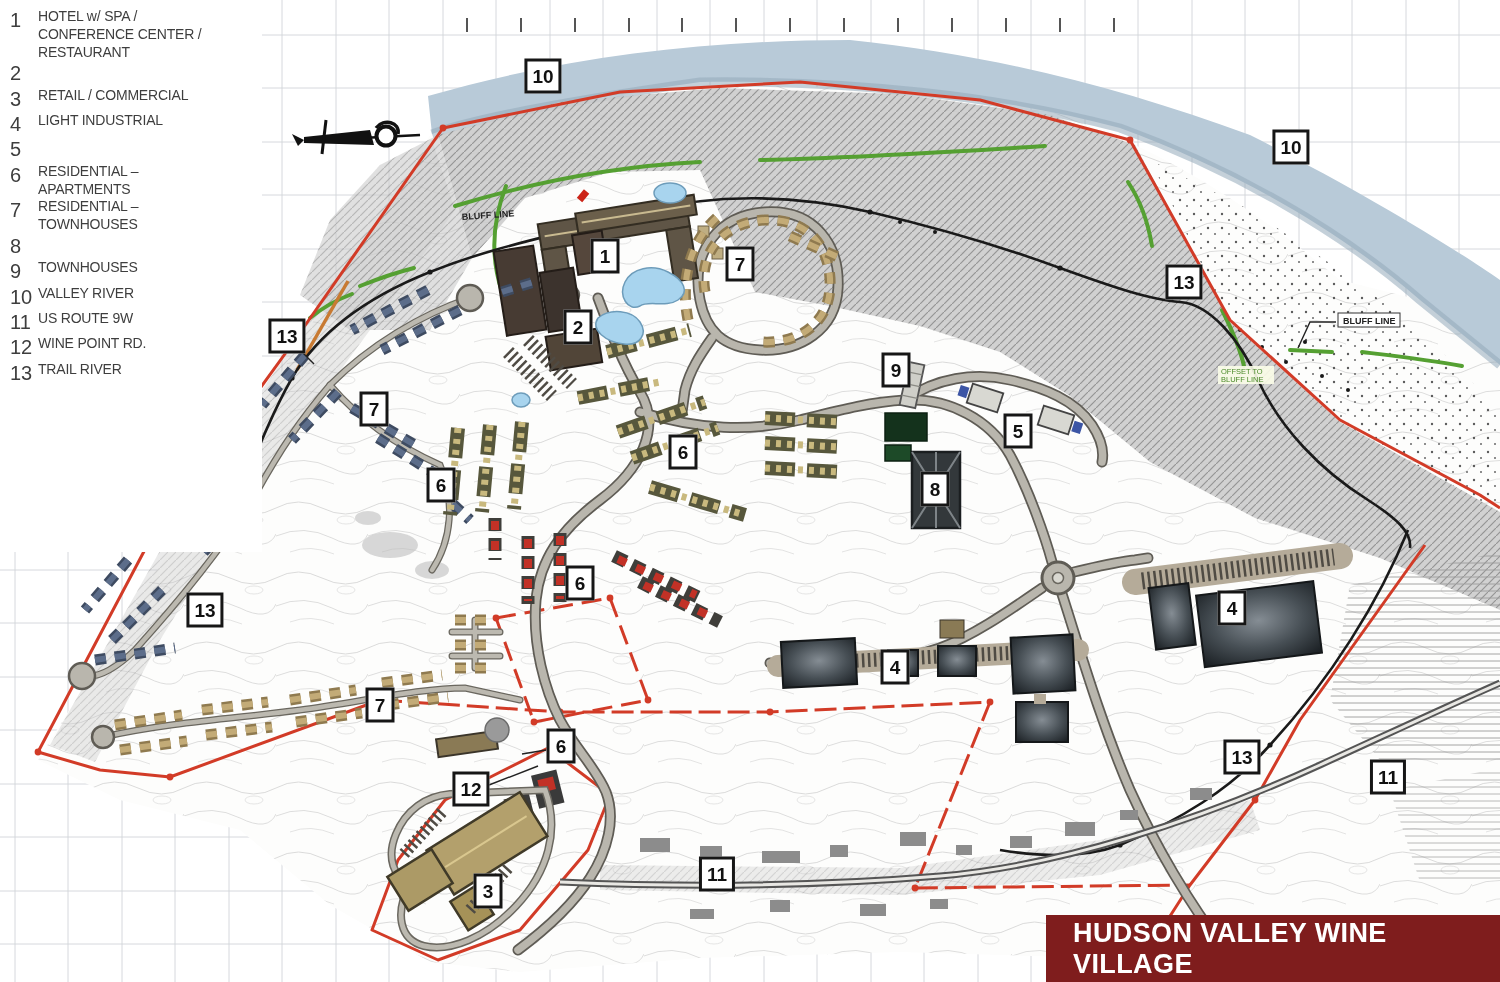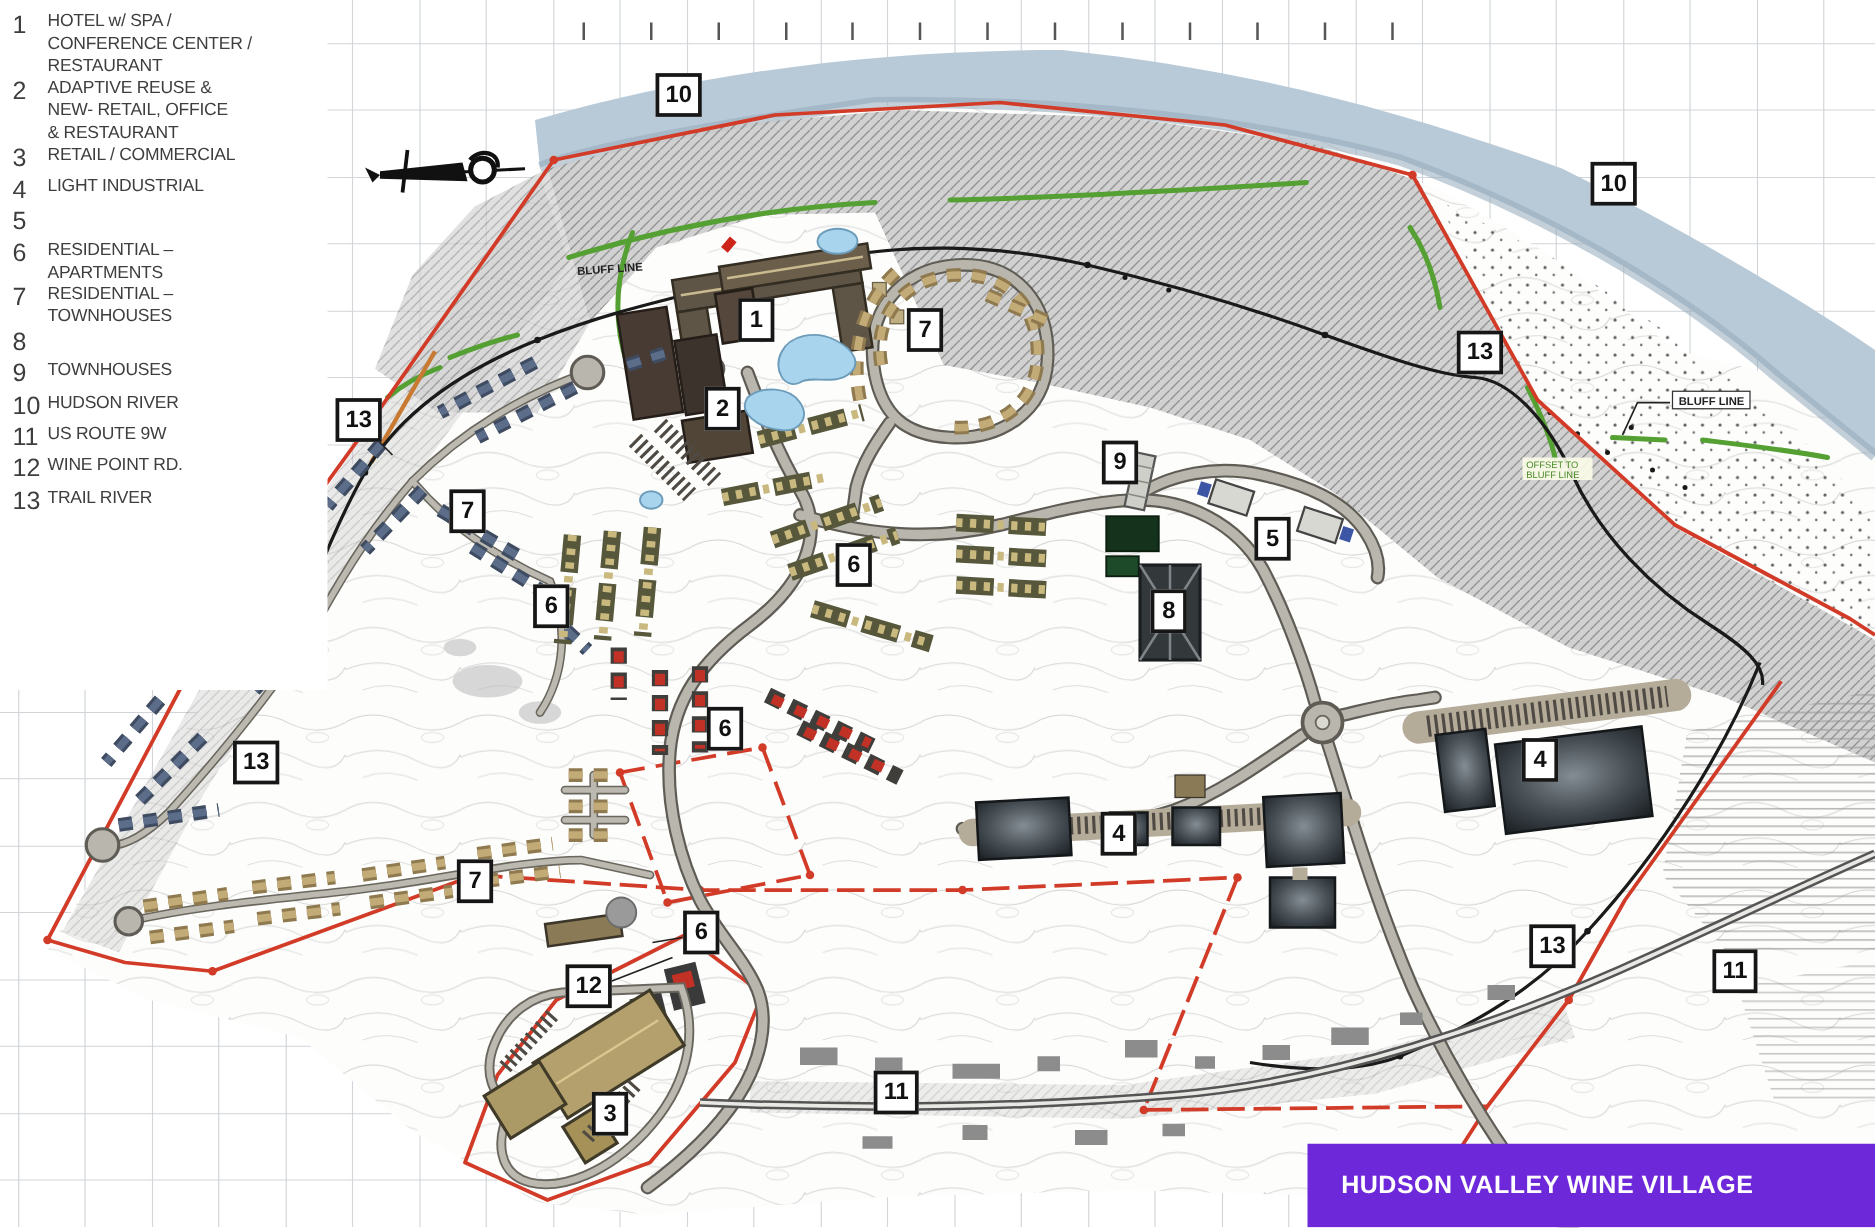--- a/index.html
+++ b/index.html
@@ -9,22 +9,22 @@
   
   .legend{position:absolute;left:10px;top:8px;width:268px;z-index:40;}
   .lg-row{display:flex;align-items:flex-start;}
   .lg-num{flex:none;width:28px;font-size:20px;line-height:1.27;color:#3e3e3e;}
   .lg-txt{font-size:14px;line-height:1.27;color:#3e3e3e;letter-spacing:-0.2px;}
   
   .mk{position:absolute;transform:translate(-50%,-50%);background:#fff;border:3px solid #161616;
       color:#111;font-weight:bold;font-size:19px;line-height:1;padding:5px 5px;min-width:13px;
       text-align:center;z-index:30;}
   
-  .titlebar{position:absolute;left:1046px;top:915px;right:0;bottom:0;background:#6d28d9;
-      color:#fff;display:flex;align-items:center;padding-left:27px;font-size:20px;font-weight:bold;
+  .titlebar{position:absolute;left:1046px;top:915px;right:0;bottom:0;background:#7f1d1d;
+      color:#fff;display:flex;align-items:center;padding-left:27px;font-size:27px;font-weight:bold;
       letter-spacing:0.4px;z-index:50;}
 </style>
 </head>
 <body>
 
 <div class="stage">
 
 <svg class="map-svg" width="1500" height="982" viewBox="0 0 1500 982">
   <defs>
     <pattern id="contours" width="92" height="70" patternUnits="userSpaceOnUse">
@@ -481,21 +481,20 @@
 
   <div style="position:absolute;left:0;top:0;width:262px;height:552px;background:#fff;z-index:5;"></div>
 
   <div class="legend">
       <div class="lg-row">
         <span class="lg-num">1</span>
         <span class="lg-txt">HOTEL w/ SPA /<br>CONFERENCE CENTER /<br>RESTAURANT</span>
       </div>
       <div class="lg-row">
         <span class="lg-num">2</span>
-        <span class="lg-txt">ADAPTIVE REUSE &amp;<br>NEW- RETAIL, OFFICE<br>&amp; RESTAURANT</span>
       </div>
       <div class="lg-row">
         <span class="lg-num">3</span>
         <span class="lg-txt">RETAIL / COMMERCIAL</span>
       </div>
       <div class="lg-row">
         <span class="lg-num">4</span>
         <span class="lg-txt">LIGHT INDUSTRIAL</span>
       </div>
       <div class="lg-row">
@@ -511,21 +510,21 @@
       </div>
       <div class="lg-row">
         <span class="lg-num">8</span>
       </div>
       <div class="lg-row">
         <span class="lg-num">9</span>
         <span class="lg-txt">TOWNHOUSES</span>
       </div>
       <div class="lg-row">
         <span class="lg-num">10</span>
-        <span class="lg-txt">HUDSON RIVER</span>
+        <span class="lg-txt">VALLEY RIVER</span>
       </div>
       <div class="lg-row">
         <span class="lg-num">11</span>
         <span class="lg-txt">US ROUTE 9W</span>
       </div>
       <div class="lg-row">
         <span class="lg-num">12</span>
         <span class="lg-txt">WINE POINT RD.</span>
       </div>
       <div class="lg-row">

